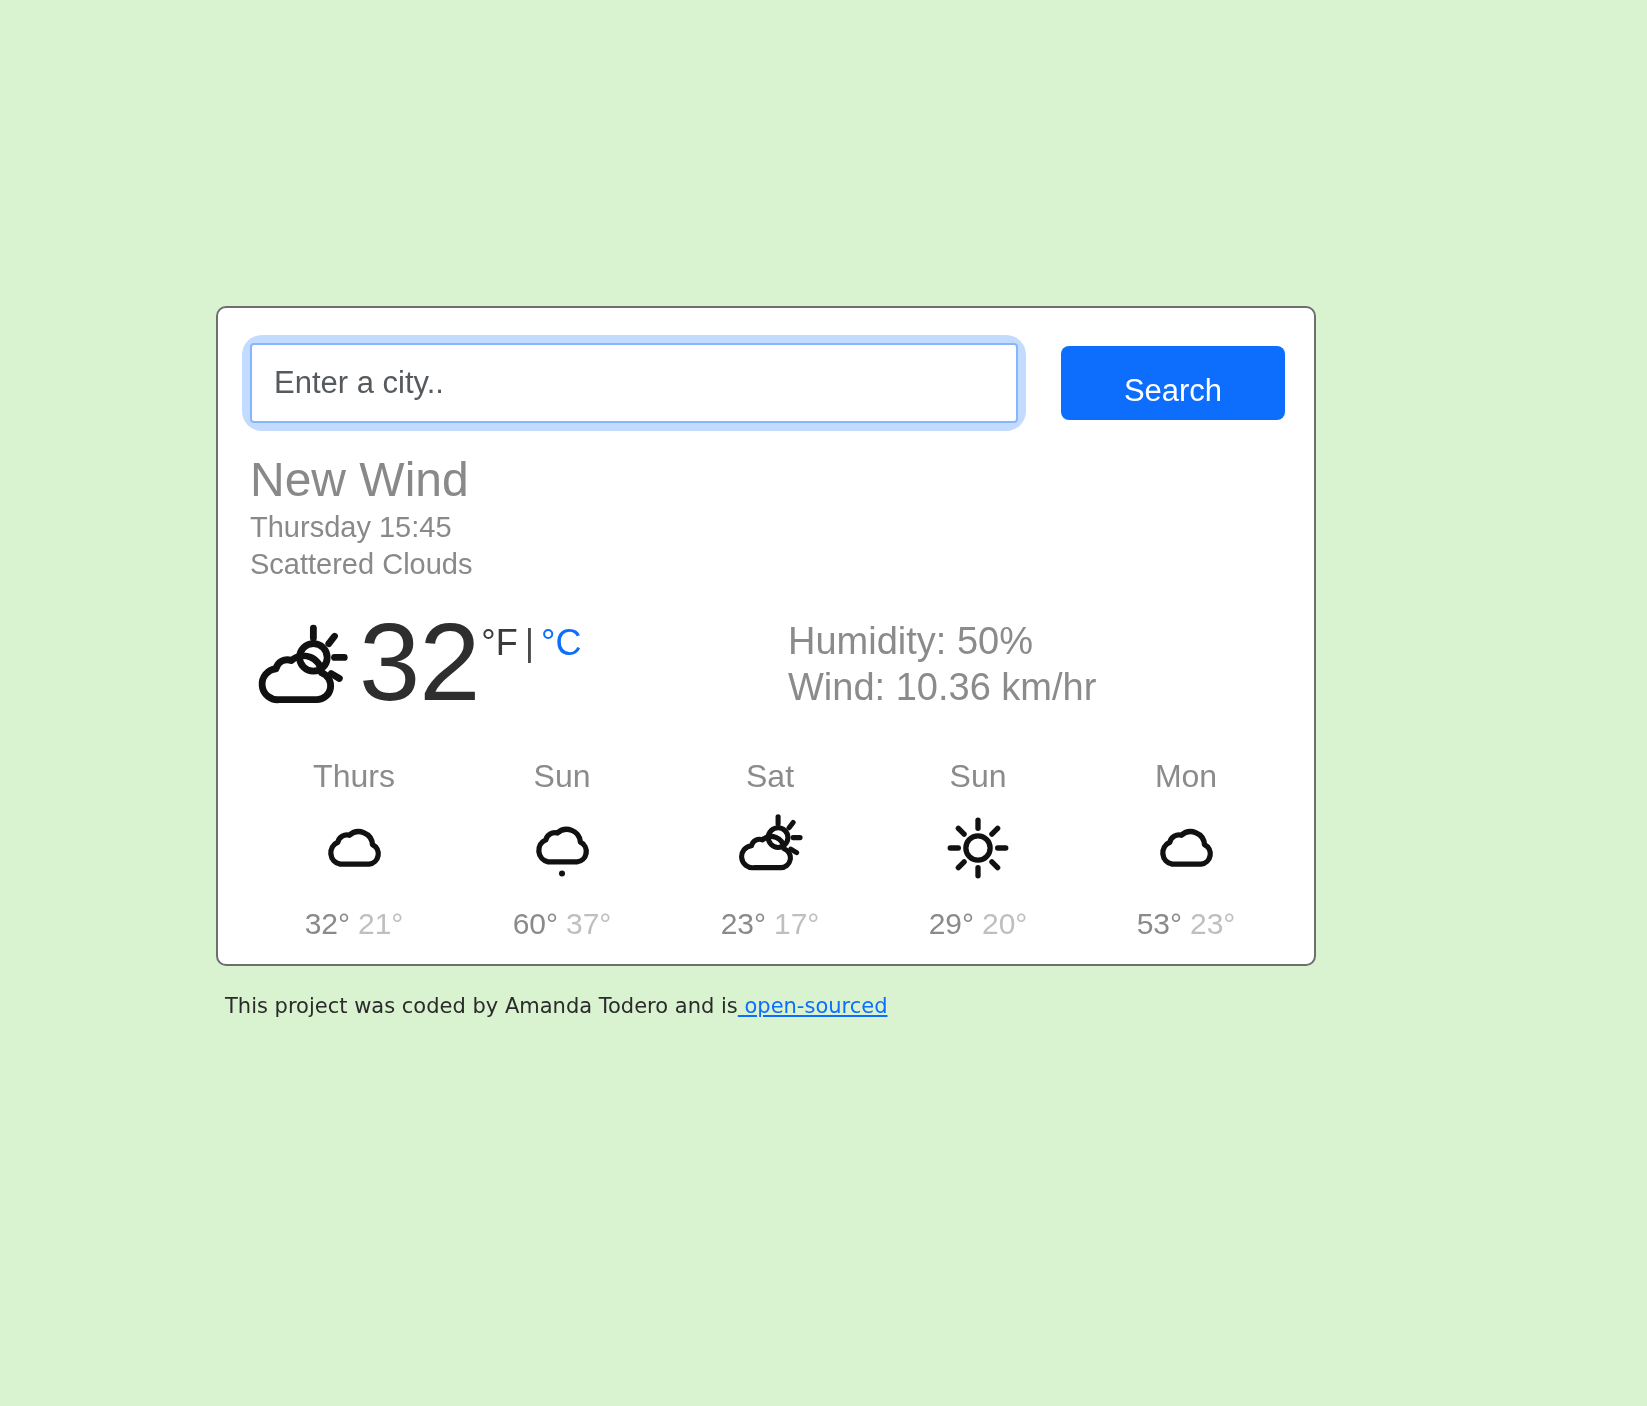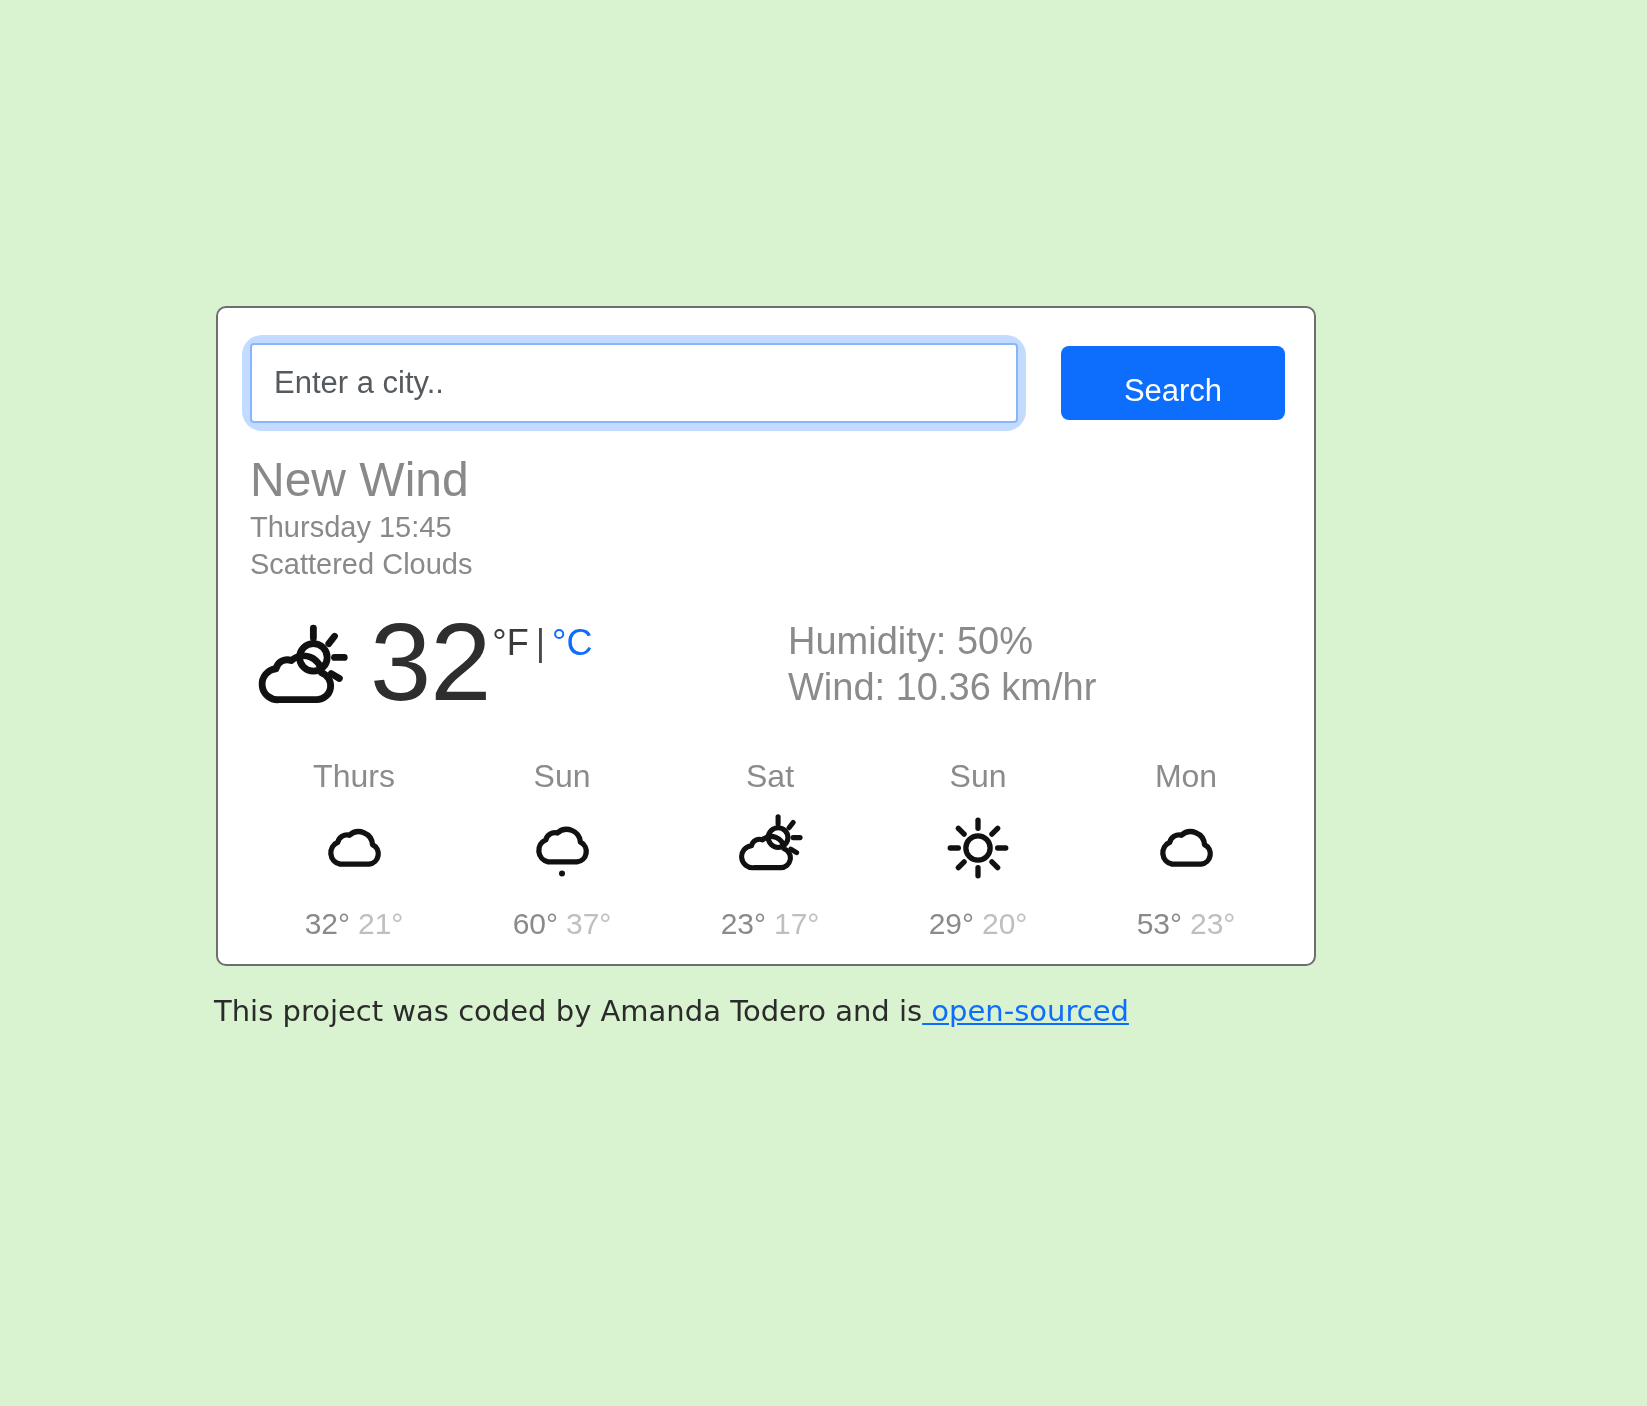--- a/index.html
+++ b/index.html
@@ -125,21 +125,21 @@
     width: 104px;
     height: 104px;
     margin-top: 12px;
     flex: none;
   }
 
   .temp-value {
     font-size: 110px;
     line-height: 0.98;
     color: #2e2e2e;
-    margin-left: 16px;
+    margin-left: 5px;
     font-weight: normal;
     letter-spacing: -1px;
   }
 
   .unit-group {
     font-size: 36px;
     color: #3a3a3a;
     margin-top: 14px;
     margin-left: 2px;
     white-space: nowrap;
@@ -190,24 +190,24 @@
   .fc-temps {
     font-size: 30px;
     white-space: nowrap;
   }
   .fc-hi { color: #8a8a8a; }
   .fc-lo { color: #bfbfbf; margin-left: 8px; }
 
   
   .footer {
     position: absolute;
-    left: 214px;
+    left: 225px;
     top: 994px;
     font-family: "DejaVu Sans", sans-serif;
-    font-size: 29px;
+    font-size: 21px;
     color: #2b2b2b;
   }
   .footer a {
     color: #0d6efd;
     text-decoration: underline;
   }
 </style>
 </head>
 <body>
 

